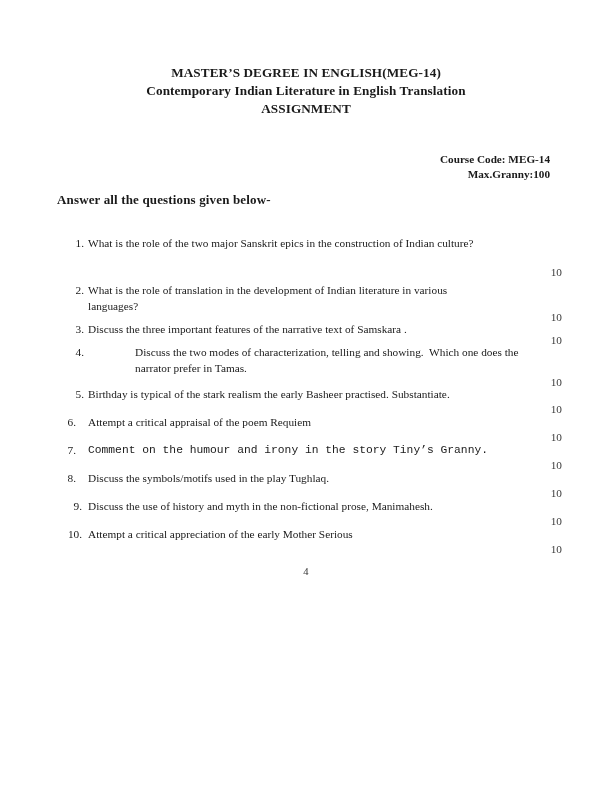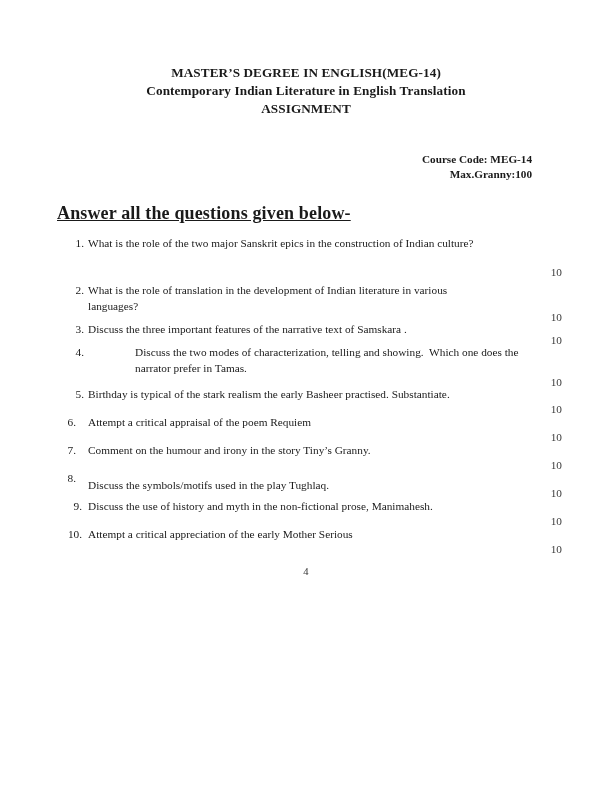--- a/index.html
+++ b/index.html
@@ -27,38 +27,37 @@
     font-weight: bold;
     font-size: 13.2px;
     line-height: 18px;
     letter-spacing: 0.1px;
   }
   .title-line { display: block; white-space: pre; }
 
   
   .code-block {
     position: absolute;
-    right: 80px;
+    right: 62px;
     top: 152px;
     text-align: right;
     font-weight: bold;
     font-size: 11.2px;
     line-height: 14.6px;
   }
   .code-line { display: block; white-space: pre; }
 
   
   .instruction {
     position: absolute;
     left: 57px;
-    top: 203px;
+    top: 192px;
     font-weight: bold;
-    font-size: 18px;
+    font-size: 13px;
     letter-spacing: 0.15px;
-    text-decoration: underline;
   }
 
   
   .questions {
     position: absolute;
     left: 0;
     top: 232px;
     width: 612px;
   }
   .qrow {
@@ -147,26 +146,26 @@
         <div class="qtext" style="top: 155px;">Birthday is typical of the stark realism the early Basheer practised. Substantiate.</div>
         <div class="qmarks" style="top: 170px;">10</div>
       </div>
       <div class="qrow">
         <div class="qnum" style="left: 42px; top: 183px;">6.</div>
         <div class="qtext" style="top: 183px;">Attempt a critical appraisal of the poem Requiem</div>
         <div class="qmarks" style="top: 198px;">10</div>
       </div>
       <div class="qrow">
         <div class="qnum" style="left: 42px; top: 211px;">7.</div>
-        <div class="qtext" style="top: 211px;">Comment on the humour and irony in the story Tiny’s Granny.</div>
+        <div class="qtext" style="top: 211px; font-family: Liberation Mono, monospace;">Comment on the humour and irony in the story Tiny’s Granny.</div>
         <div class="qmarks" style="top: 226px;">10</div>
       </div>
       <div class="qrow">
         <div class="qnum" style="left: 42px; top: 239px;">8.</div>
-        <div class="qtext" style="top: 246px;">Discuss the symbols/motifs used in the play Tughlaq.</div>
+        <div class="qtext" style="top: 239px;">Discuss the symbols/motifs used in the play Tughlaq.</div>
         <div class="qmarks" style="top: 254px;">10</div>
       </div>
       <div class="qrow">
         <div class="qnum" style="left: 48px; top: 267px;">9.</div>
         <div class="qtext" style="top: 267px;">Discuss the use of history and myth in the non-fictional prose, Manimahesh.</div>
         <div class="qmarks" style="top: 282px;">10</div>
       </div>
       <div class="qrow">
         <div class="qnum" style="left: 48px; top: 295px;">10.</div>
         <div class="qtext" style="top: 295px;">Attempt a critical appreciation of the early Mother Serious</div>

